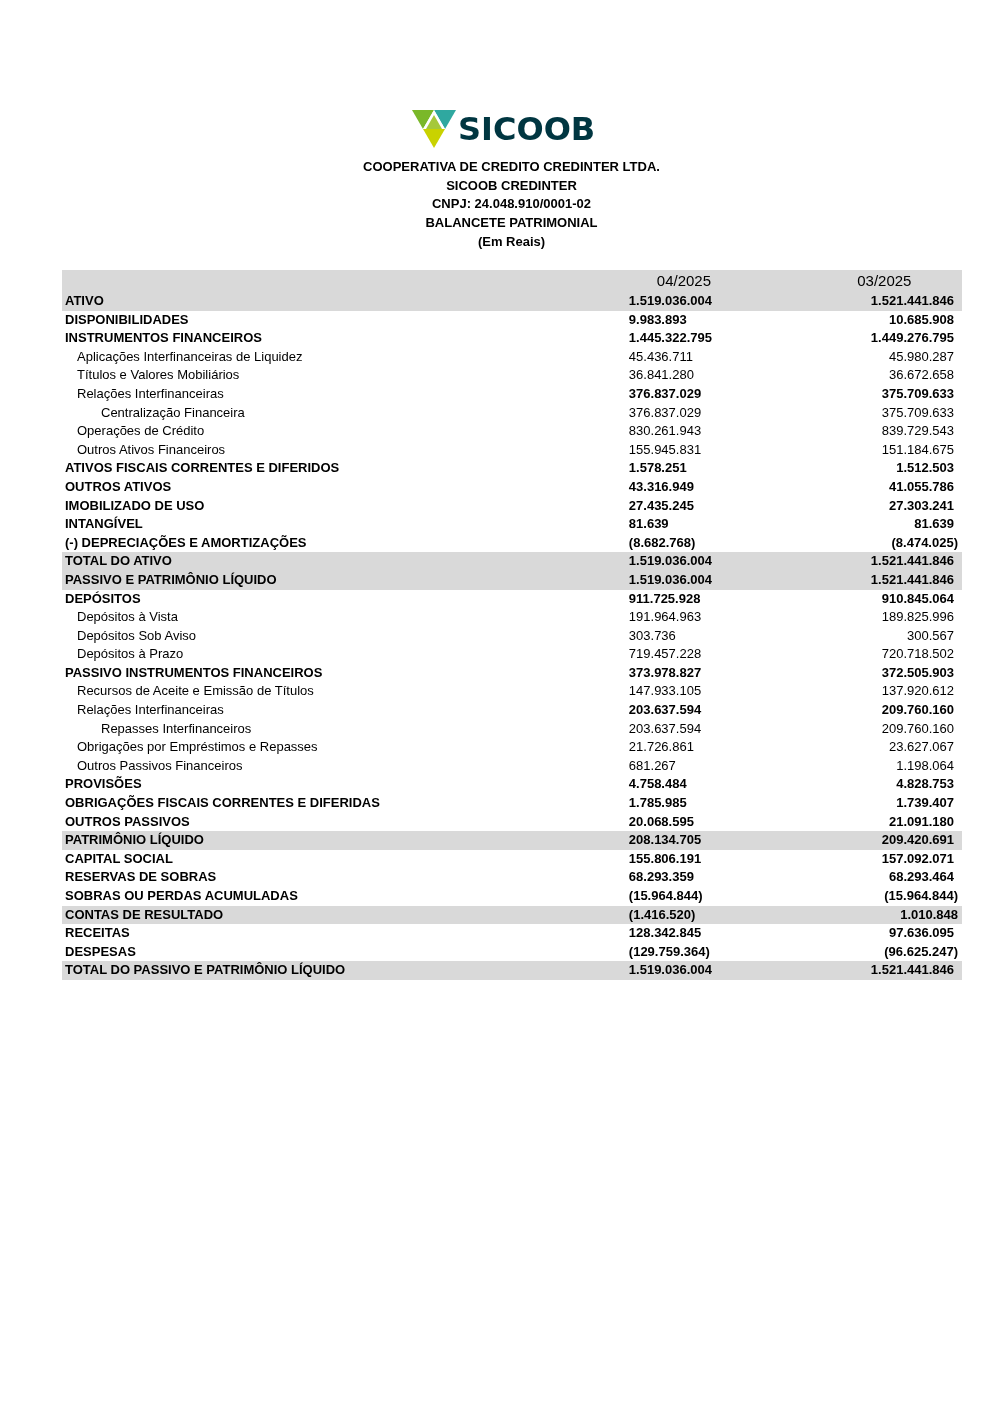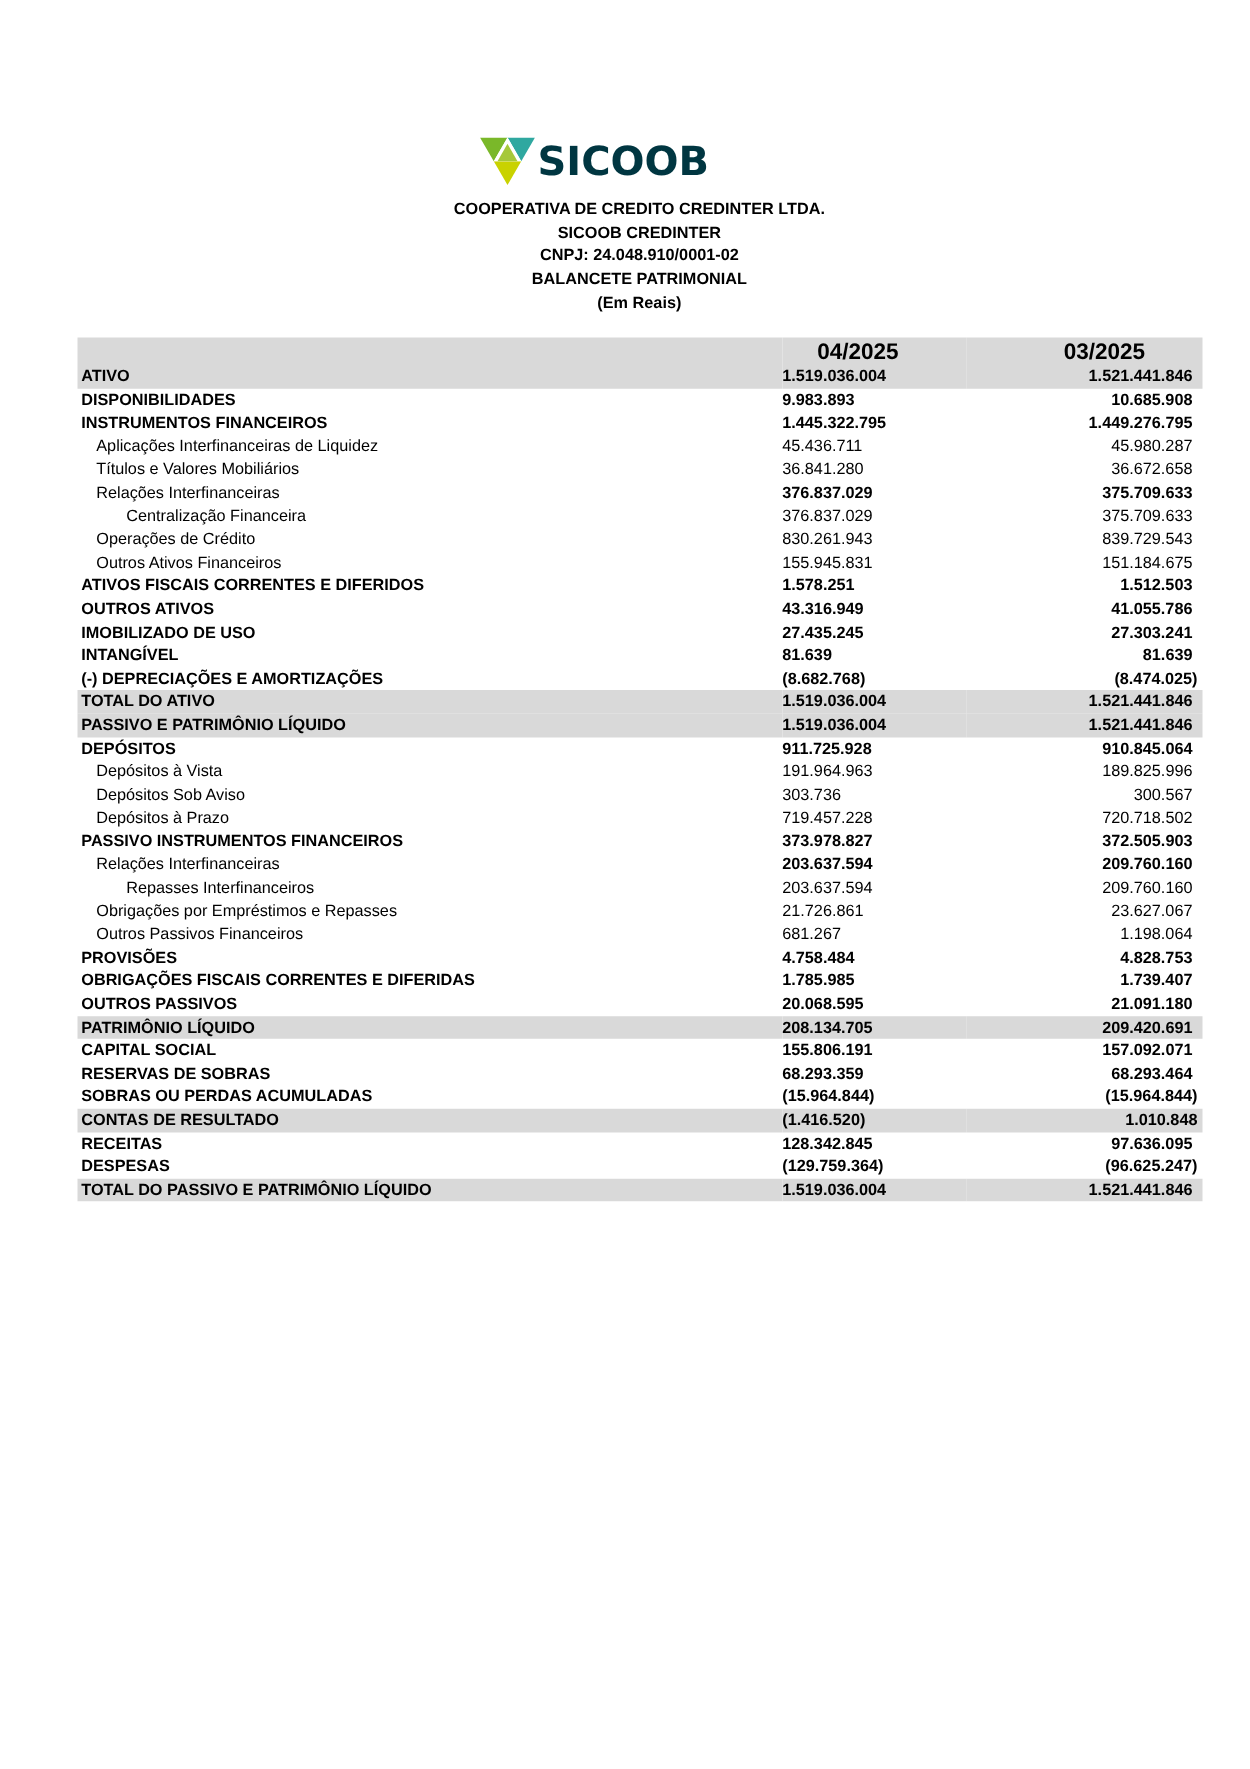--- a/index.html
+++ b/index.html
@@ -1,27 +1,27 @@
 <!DOCTYPE html>
 <html><head>
 <meta charset="utf-8">
 <style>
   html, body { margin: 0; padding: 0; background: #ffffff; }
   body { width: 1000px; height: 1415px; position: relative; font-family: "Liberation Sans", sans-serif; color: #000; }
-  .logo { position: absolute; left: 384px; top: 108px; width: 190px; height: 42px; }
+  .logo { position: absolute; left: 412px; top: 108px; width: 190px; height: 42px; }
   .logo svg { position: absolute; left: 0; top: 2px; }
   .logo-text { position: absolute; left: 46px; top: 0px; font-family: "DejaVu Sans", sans-serif; font-weight: bold; font-size: 32px; color: #003641; letter-spacing: 0px; line-height: 42px; }
   .header { position: absolute; left: 0; top: 158px; width: 1023px; text-align: center; font-weight: bold; font-size: 13px; line-height: 18.7px; }
   .header div { white-space: nowrap; }
   table { position: absolute; left: 62px; top: 270px; width: 900px; border-collapse: collapse; font-size: 13px; }
   td { padding: 0; height: 18.6px; line-height: 18.6px; white-space: nowrap; }
   td.label { padding-left: 3px; width: 600px; }
   td.v1 { width: 136px; text-align: left; padding-right: 0; }
   td.v2 { width: 164px; text-align: right; padding-right: 8px; }
-  tr.hdr td { height: 22px; line-height: 22px; font-size: 18px; font-weight: bold; }
+  tr.hdr td { height: 22px; line-height: 22px; font-size: 15px; font-weight: normal; }
   tr.hdr td.v1 { text-align: left; padding-left: 28px; }
   tr.hdr td.v2 { text-align: center; padding-left: 40px; }
   tr.shade td { background: #d9d9d9; }
   tr.bold td { font-weight: bold; }
   tr.lvl1 td.label { padding-left: 15px; }
   tr.lvl2 td.label { padding-left: 39px; }
   tr.paren td.v1 { padding-right: 0; }
   tr.paren td.v2 { padding-right: 4px; }
 </style>
 </head>
@@ -151,20 +151,25 @@
       <tr class="lvl1">
         <td class="label">Depósitos à Prazo</td>
         <td class="v1">719.457.228</td>
         <td class="v2">720.718.502</td>
       </tr>
       <tr class="bold">
         <td class="label">PASSIVO INSTRUMENTOS FINANCEIROS</td>
         <td class="v1">373.978.827</td>
         <td class="v2">372.505.903</td>
       </tr>
+      <tr class="lvl1">
+        <td class="label">Recursos de Aceite e Emissão de Títulos</td>
+        <td class="v1">147.933.105</td>
+        <td class="v2">137.920.612</td>
+      </tr>
       <tr class="lvl1 boldvals">
         <td class="label">Relações Interfinanceiras</td>
         <td class="v1" style="font-weight: bold;">203.637.594</td>
         <td class="v2" style="font-weight: bold;">209.760.160</td>
       </tr>
       <tr class="lvl2">
         <td class="label">Repasses Interfinanceiros</td>
         <td class="v1">203.637.594</td>
         <td class="v2">209.760.160</td>
       </tr>

